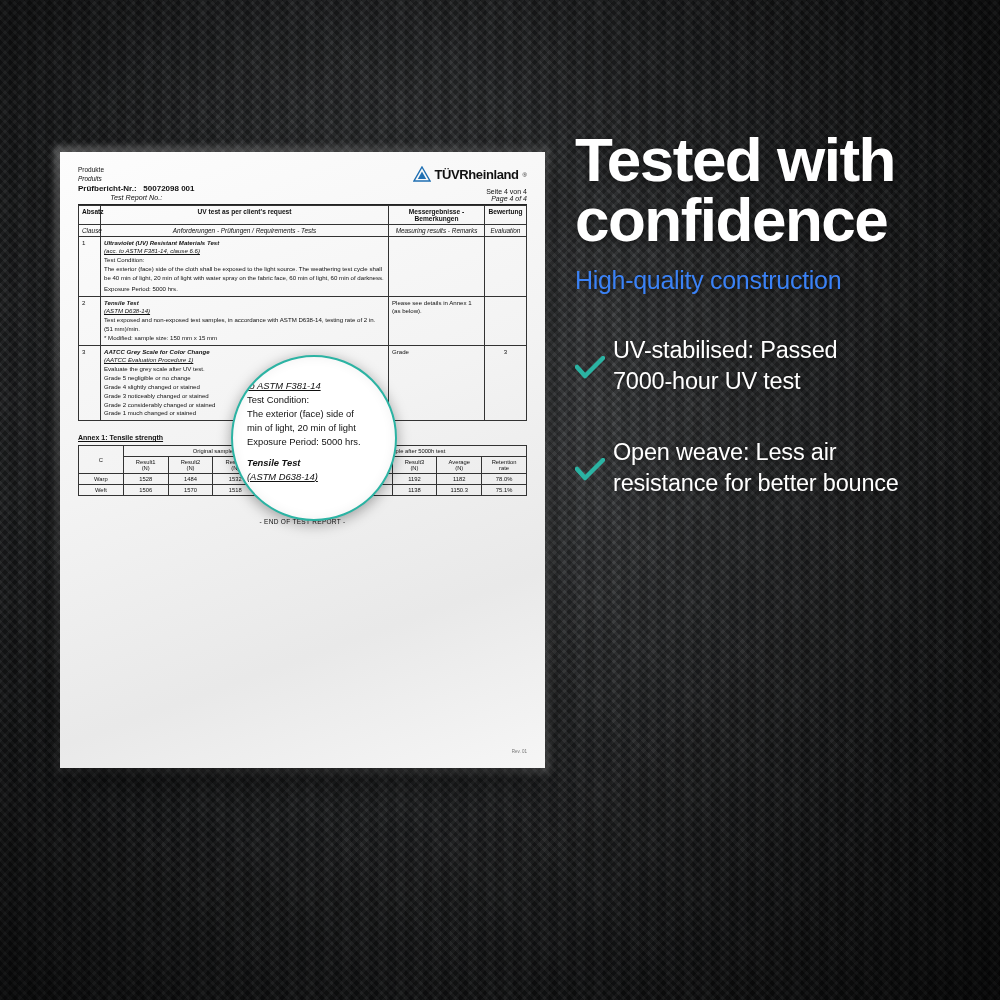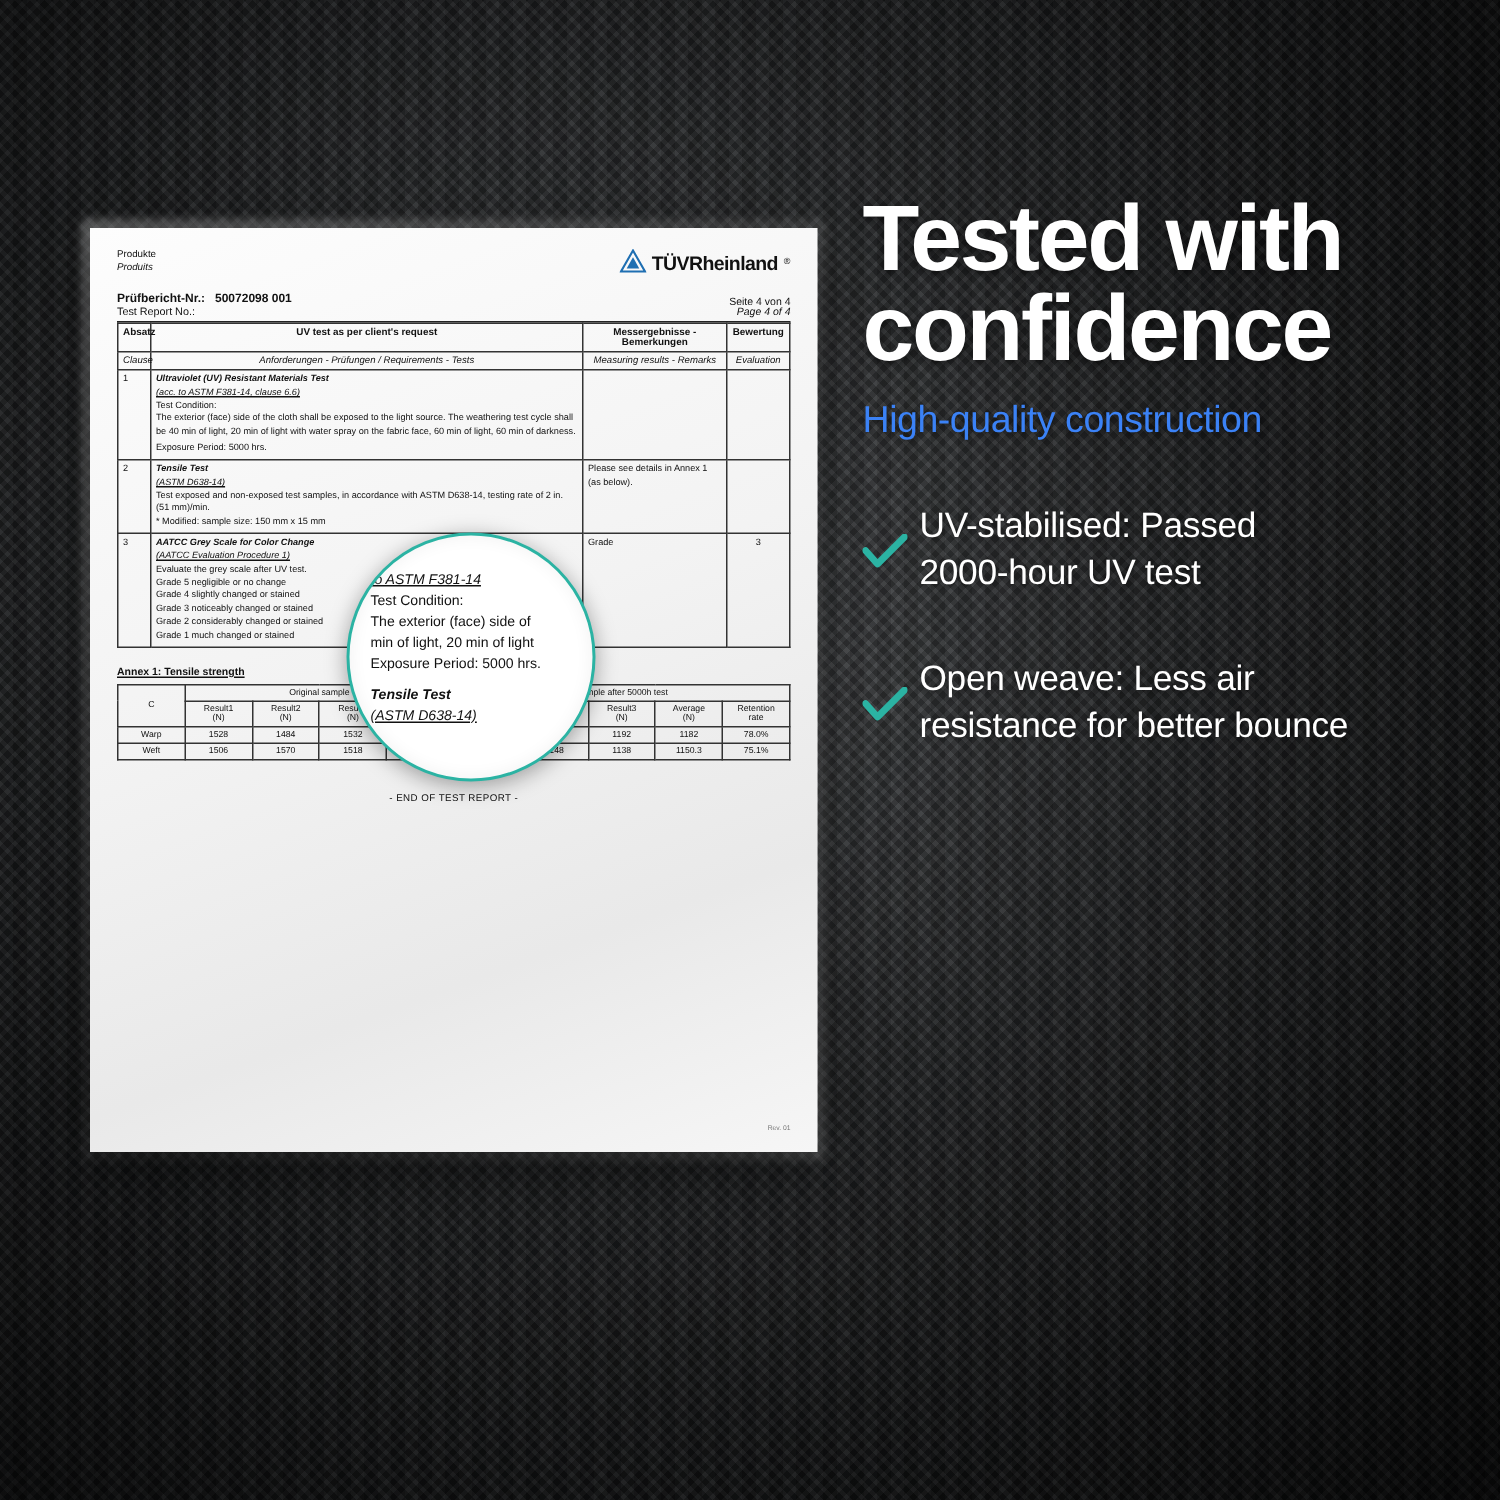--- a/index.html
+++ b/index.html
@@ -99,24 +99,24 @@
   .prod .it { font-style: italic; }
   .tuv { display: flex; align-items: center; gap: 4px; }
   .tuv .tuvname { font-size: 13px; font-weight: bold; letter-spacing: -0.4px; }
   .tuv .reg { font-size: 6px; vertical-align: super; }
 
   
   .rep-bar {
     display: flex; justify-content: space-between; align-items: flex-end;
     border-bottom: 1px solid #222;
     padding-bottom: 2px;
-    margin-top: 10px;
+    margin-top: 0;
   }
   .rep-left { font-size: 8px; font-weight: bold; }
-  .rep-left .sub { font-weight: normal; font-size: 7.2px; }
+  .rep-left .sub { font-style: italic; font-weight: normal; font-size: 7.2px; text-align: center; }
   .rep-right { font-size: 7px; text-align: right; }
   .rep-right .sub { font-style: italic; }
 
   
   table.doc { width: 100%; border-collapse: collapse; table-layout: fixed; }
   table.doc td, table.doc th { border: 1px solid #333; vertical-align: top; padding: 2px 3px; }
   .hdr td { text-align: center; font-weight: bold; font-size: 6.6px; }
   .hdr2 td { text-align: center; font-style: italic; font-size: 6.4px; }
   .cnum { width: 22px; text-align: left; }
   .cres { width: 96px; }
@@ -327,21 +327,21 @@
   <div id="subhead">High-quality construction</div>
 
   <div class="feature">
     <span class="tick">
       <svg width="30" height="24" viewBox="0 0 30 24">
           <path d="M2 11 L10 20 L28 2" fill="none" stroke="#2bb3a3" stroke-width="4.5" stroke-linecap="round" stroke-linejoin="round"></path>
         </svg>
     </span>
     <span class="ftext">
       <span>UV-stabilised: Passed</span><br>
-      <span>2000-hour UV test</span>
+      <span>7000-hour UV test</span>
     </span>
   </div>
 
 
   <div class="feature">
     <span class="tick">
       <svg width="30" height="24" viewBox="0 0 30 24">
           <path d="M2 11 L10 20 L28 2" fill="none" stroke="#2bb3a3" stroke-width="4.5" stroke-linecap="round" stroke-linejoin="round"></path>
         </svg>
     </span>

